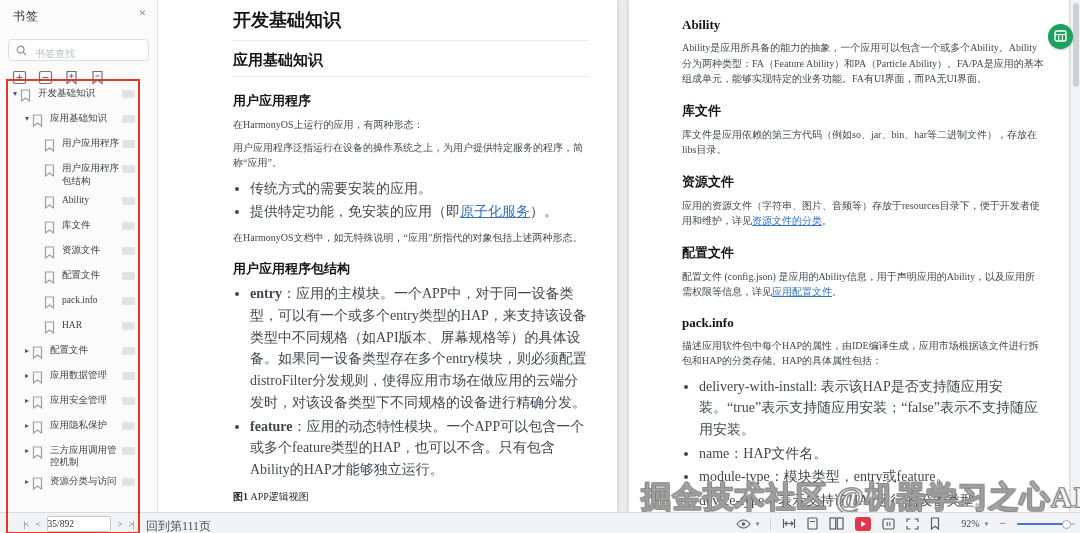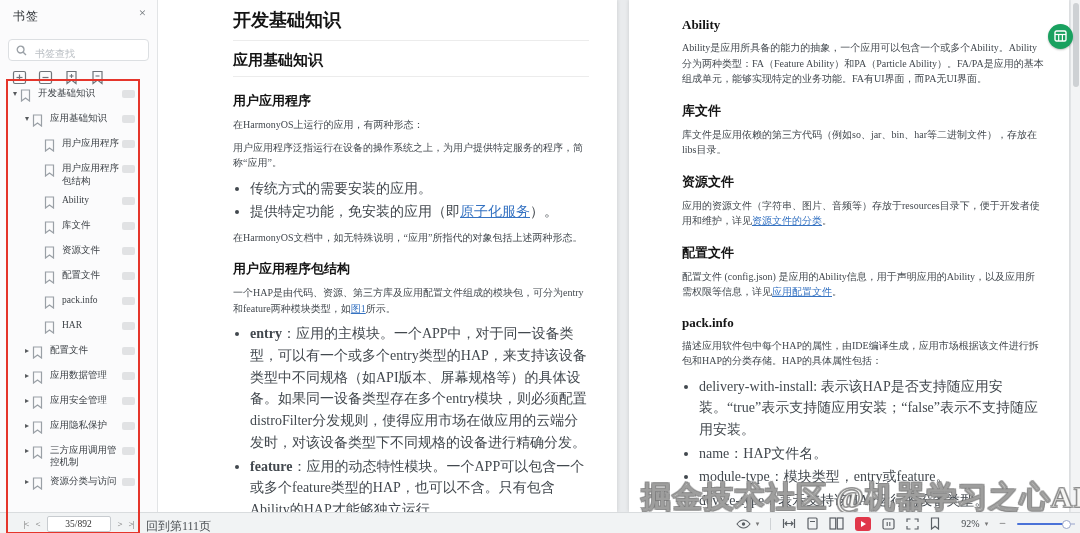--- a/index.html
+++ b/index.html
@@ -59,21 +59,21 @@
   .v-scroll{position:absolute;right:0;top:0;width:9px;height:512px;background:#f3f4f5;z-index:4;}
   .v-thumb{position:absolute;right:1px;top:3px;width:6px;height:84px;background:#ced1d4;border-radius:3px;}
 
   
   #statusbar{position:absolute;left:0;top:512px;width:1080px;height:21px;background:#f1f3f4;
              border-top:1px solid #d9dcde;z-index:6;}
   .pager{position:absolute;left:0;top:0;width:157px;height:21px;display:flex;align-items:center;
          justify-content:center;gap:7px;font-size:9px;color:#666;}
   .pager .nav{cursor:pointer;letter-spacing:-1px;}
   .page-input{width:62px;height:14px;background:#fff;border:1px solid #c8ccd0;border-radius:2px;
-              font-size:9.5px;color:#333;text-align:center;font-family:inherit;padding:0;}
+              font-size:9.5px;color:#333;font-family:inherit;padding:0;}
   .backto{position:absolute;left:146px;top:5px;font-size:12px;color:#4d5256;cursor:pointer;}
   .sb-right{position:absolute;right:5px;top:0;height:21px;display:flex;align-items:center;gap:11px;}
   .icn{display:flex;align-items:center;justify-content:center;cursor:pointer;}
   .divider{width:1px;height:12px;background:#cfd2d5;}
   .play-btn{width:16px;height:14px;background:#e0374a;border-radius:3px;display:flex;align-items:center;
             justify-content:center;cursor:pointer;}
   .play-tri{width:0;height:0;border-left:5px solid #fff;border-top:3.5px solid transparent;
             border-bottom:3.5px solid transparent;margin-left:1px;}
   .zoom-txt{font-size:10px;color:#44484c;margin-left:10px;}
   .carety{font-size:7px;color:#777;margin-left:-6px;}
@@ -270,21 +270,20 @@
         <div class="h2">应用基础知识</div>
         <div class="h3">用户应用程序</div>
         <div class="para"><span>在HarmonyOS上运行的应用，有两种形态：</span></div>
         <div class="para"><span>用户应用程序泛指运行在设备的操作系统之上，为用户提供特定服务的程序，简称“应用”。</span></div>
         <ul class="blist">
           <li><span>传统方式的需要安装的应用。</span></li>
           <li><span>提供特定功能，免安装的应用（即</span><span class="link">原子化服务</span><span>）。</span></li>
         </ul>
         <div class="para"><span>在HarmonyOS文档中，如无特殊说明，“应用”所指代的对象包括上述两种形态。</span></div>
         <div class="h3">用户应用程序包结构</div>
-        <div class="para"><span>一个HAP是由代码、资源、第三方库及应用配置文件组成的模块包，可分为entry和feature两种模块类型，如</span><span class="link">图1</span><span>所示。</span></div>
         <ul class="blist">
           <li><span class="b">entry</span><span>：应用的主模块。一个APP中，对于同一设备类型，可以有一个或多个entry类型的HAP，来支持该设备类型中不同规格（如API版本、屏幕规格等）的具体设备。如果同一设备类型存在多个entry模块，则必须配置distroFilter分发规则，使得应用市场在做应用的云端分发时，对该设备类型下不同规格的设备进行精确分发。</span></li>
           <li><span class="b">feature</span><span>：应用的动态特性模块。一个APP可以包含一个或多个feature类型的HAP，也可以不含。只有包含Ability的HAP才能够独立运行。</span></li>
         </ul>
         <div class="figcap"><span class="b">图1 </span><span>APP逻辑视图</span></div>
       </div>
   </div>
   <div class="page" id="page-right">
     <div class="content" id="right-content">
         <div class="h3">Ability</div>

